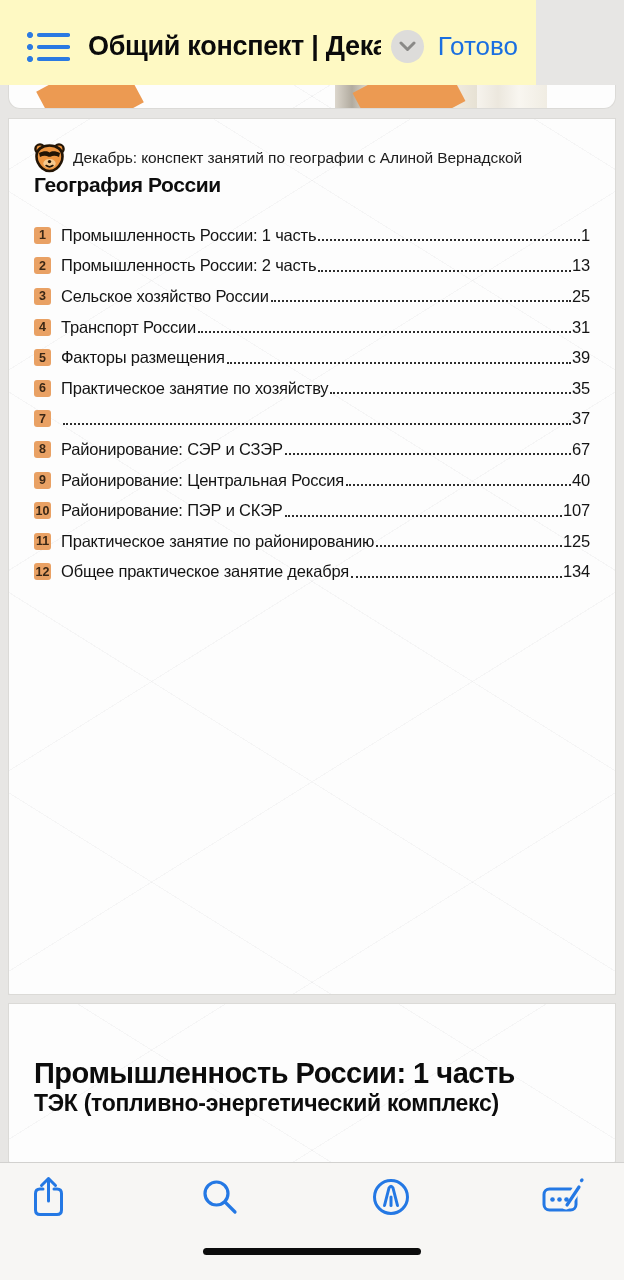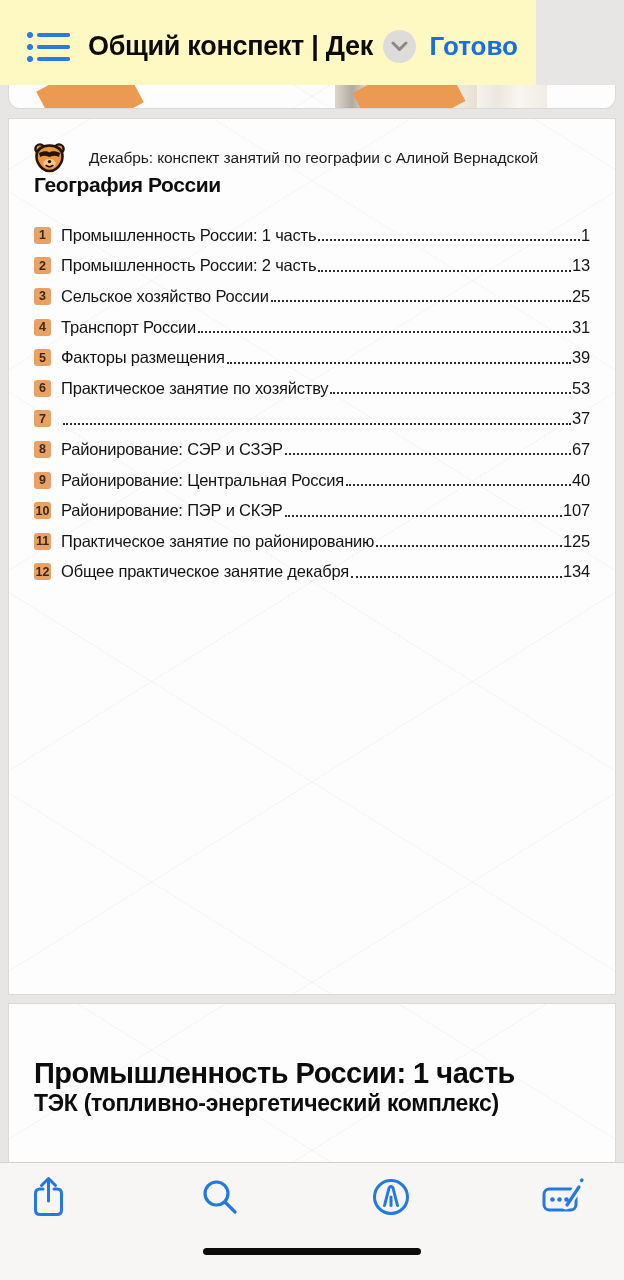--- a/index.html
+++ b/index.html
@@ -27,21 +27,21 @@
     white-space:nowrap; overflow:hidden;
     padding-left:14px;
   }
   .nav-chevron-btn {
     width:33px; height:33px; border-radius:50%;
     background:#dddcda;
     display:flex; align-items:center; justify-content:center;
     margin:0 14px 0 10px; cursor:pointer; flex:0 0 auto;
   }
   .nav-done {
-    font-size:26px; font-weight:700; color:#1a6fe0;
+    font-size:26px; font-weight:400; color:#1a6fe0;
     background:none; border:none; cursor:pointer;
     font-family:inherit; flex:0 0 auto;
   }
 
   
   .page {
     position:absolute; left:8px; width:608px;
     background:#fdfdfd;
     border:1px solid #dbdad7;
     background-image:
@@ -70,21 +70,21 @@
   }
   .cover-photo-right {
     position:absolute; top:0; left:468px; width:70px; height:24px;
     background:linear-gradient(90deg,#f4f0e8 0%,#e6e0d3 30%,#f7f4ec 60%,#ece7da 100%);
     opacity:.75;
   }
 
   
   .toc-page { top:118px; height:877px; padding:24px 25px 0 25px; }
 
-  .logo-row { display:flex; align-items:center; gap:24px; }
+  .logo-row { display:flex; align-items:center; gap:8px; }
   .bear-logo { width:31px; height:30px; flex:0 0 auto; }
   .logo-caption { font-size:15.5px; font-weight:500; color:#1c1c1c; letter-spacing:-0.1px; }
 
   .toc-title {
     font-size:21px; font-weight:700; color:#0d0d0d;
     letter-spacing:-0.4px;
   }
 
   .toc-list { margin-top:23px; }
   .toc-row {
@@ -228,21 +228,21 @@
     <div class="toc-row">
       <span class="toc-badge">5</span>
       <span class="toc-label">Факторы размещения</span>
       <span class="toc-leader"></span>
       <span class="toc-pagenum">39</span>
     </div>
     <div class="toc-row">
       <span class="toc-badge">6</span>
       <span class="toc-label">Практическое занятие по хозяйству</span>
       <span class="toc-leader"></span>
-      <span class="toc-pagenum">53</span>
+      <span class="toc-pagenum">35</span>
     </div>
     <div class="toc-row">
       <span class="toc-badge">7</span>
       <span class="toc-leader"></span>
       <span class="toc-pagenum">37</span>
     </div>
     <div class="toc-row">
       <span class="toc-badge">8</span>
       <span class="toc-label">Районирование: СЭР и СЗЭР</span>
       <span class="toc-leader"></span>

